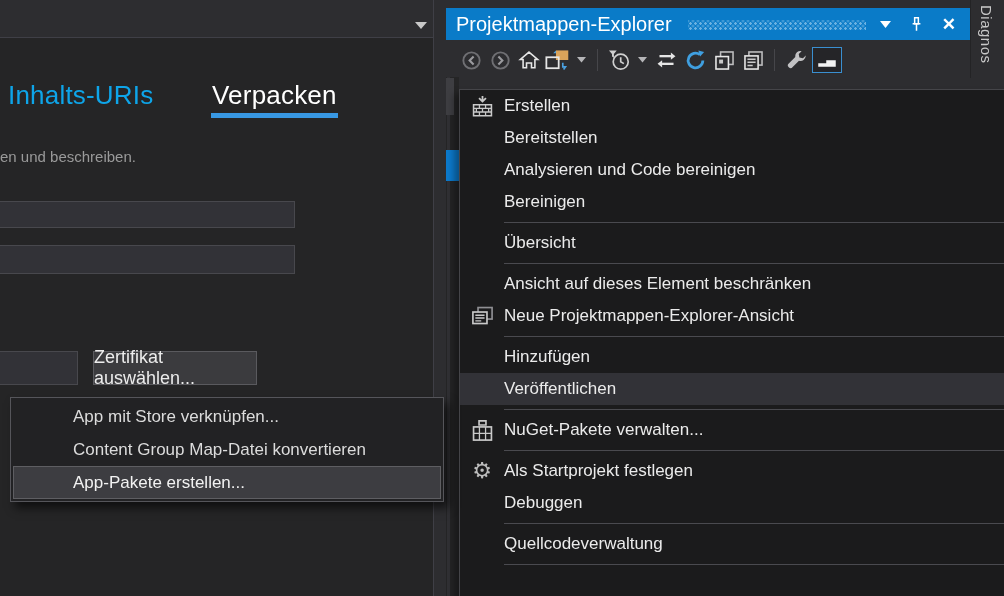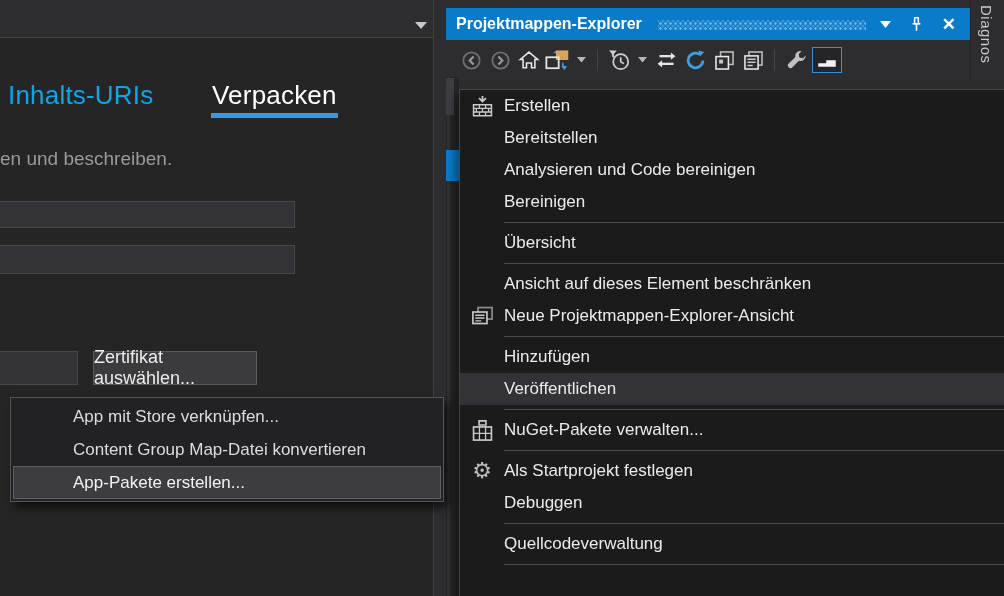--- a/index.html
+++ b/index.html
@@ -9,32 +9,32 @@
     -webkit-font-smoothing:antialiased;
   }
   
   .editor{position:absolute;left:0;top:0;width:433px;height:596px;background:#252526;border-right:1px solid #3f3f46;}
   .editor-top{position:absolute;left:0;top:0;width:433px;height:37px;background:#2d2d30;border-bottom:1px solid #3f3f46;}
   .editor-top .chev{position:absolute;right:6px;top:15px;}
   .tab{position:absolute;top:80px;font-size:26px;letter-spacing:.2px;cursor:default;}
   .tab.inactive{left:8px;color:#0ea5e9;}
   .tab.active{left:212px;color:#ffffff;}
   .tab-underline{position:absolute;left:211px;top:113px;width:127px;height:5px;background:#3898e3;}
-  .desc{position:absolute;left:0;top:148px;font-size:19px;color:#9a9a9a;white-space:nowrap;}
+  .desc{position:absolute;left:0;top:148px;font-size:15px;color:#9a9a9a;white-space:nowrap;}
   .tbox{position:absolute;background:#323237;border:1px solid #48484d;box-sizing:border-box;}
   .tbox.b1{left:-30px;top:201px;width:325px;height:27px;}
   .tbox.b2{left:-30px;top:245px;width:325px;height:29px;}
   .tbox.b3{left:-30px;top:351px;width:108px;height:34px;}
   .btn{position:absolute;left:93px;top:351px;width:164px;height:34px;background:#3b3b3e;border:1px solid #5a5a5e;
        box-sizing:border-box;color:#ececec;font-size:18px;display:flex;align-items:center;justify-content:center;}
   .gutter{position:absolute;left:434px;top:0;width:12px;height:596px;background:#2d2d30;}
   
   .titlebar{position:absolute;left:446px;top:8px;width:524px;height:32px;background:#0a7bc8;display:flex;
             align-items:center;padding:0 14px 0 10px;box-sizing:border-box;color:#fff;z-index:3;}
-  .titlebar .t-label{font-size:16px;white-space:nowrap;font-weight:bold;}
+  .titlebar .t-label{font-size:20px;white-space:nowrap;}
   .grip{flex:1;height:10px;margin:2px 14px 0 16px;
         background-image:radial-gradient(circle,rgba(190,225,248,.55) 1.1px,transparent 1.5px),
                          radial-gradient(circle,rgba(190,225,248,.35) 1.1px,transparent 1.5px);
         background-size:5px 5px,5px 5px;background-position:0 1px,2.5px 3.5px;}
   .tbar-ic{display:flex;align-items:center;justify-content:center;cursor:default;}
   .titlebar .tbar-ic{margin-left:19px;}
   .close-x{font-size:17px;font-weight:bold;line-height:1;}
   .side-tab{position:absolute;left:970px;top:0;width:34px;height:78px;background:#2d2d30;border-left:1px solid #232325;z-index:2;}
   .side-tab span{writing-mode:vertical-rl;font-size:15px;color:#c8c8c8;display:block;margin:5px 0 0 7px;letter-spacing:.5px;}
   .toolbar{position:absolute;left:446px;top:44px;width:524px;height:32px;display:flex;align-items:center;

